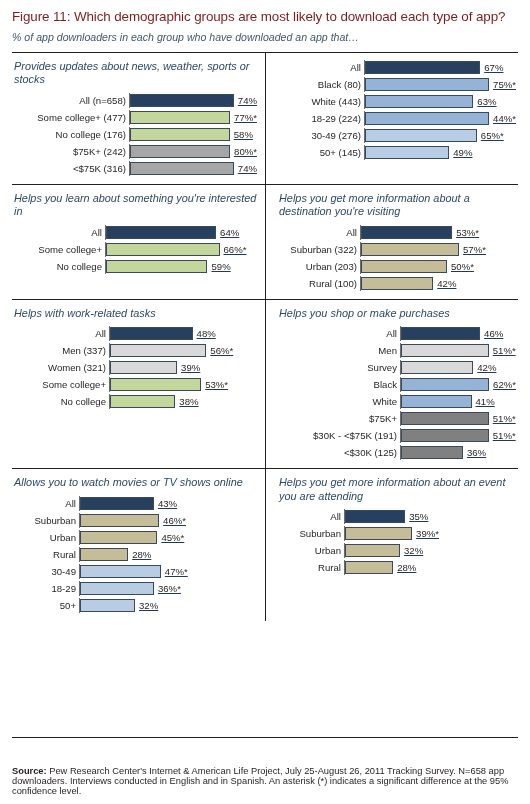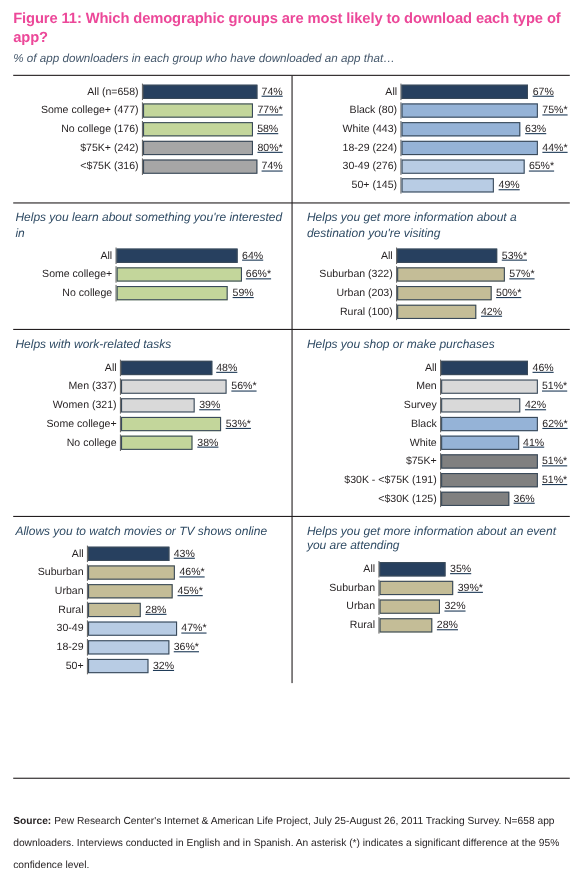--- a/index.html
+++ b/index.html
@@ -19,23 +19,23 @@
     width: 530px;
     height: 804px;
     box-sizing: border-box;
     padding: 0 12px;
   }
 
   
   .header { padding-top: 9px; }
   .fig-title {
     font-size: 13.4px;
-    font-weight: bold;
+    font-weight: normal;
     line-height: 16.5px;
-    color: #ec4899;
+    color: #7f1d1d;
     letter-spacing: -0.1px;
   }
   .fig-subtitle {
     margin-top: 5px;
     font-size: 10.6px;
     font-style: italic;
     color: #44576b;
     line-height: 13px;
   }
   .rule {
@@ -135,41 +135,42 @@
   .lw-f .cat { width: 118px; }
   .lw-g .cat { width: 62px; }
   .lw-h .cat { width: 62px; }
 
   
   .footer-wrap { position: absolute; left: 12px; right: 12px; bottom: 8px; }
   .rule-footer { margin-bottom: 7px; }
   .source {
     font-size: 9.3px;
     color: #231f20;
-    line-height: 20px;
+    line-height: 10px;
     margin-top: 28px;
   }
   .source b { font-weight: bold; }
 </style>
 </head>
 <body>
 
 <div class="page">
 
   <div class="header">
     <div class="fig-title">Figure 11: Which demographic groups are most likely to download each type of app?</div>
     <div class="fig-subtitle">% of app downloaders in each group who have downloaded an app that…</div>
   </div>
   <hr class="rule rule-header">
 
   <div class="grid">
     <div class="vdiv"></div>
 
     <div class="band">
       <div class="panel left lw-a">
+        <div class="panel-title">Provides updates about news, weather, sports or stocks</div>
         <div class="chart">
             <div class="row">
               <div class="cat">All (n=658)</div>
               <div class="axis"></div>
               <div class="barwrap">
                 <div class="bar" style="width: 127.28px; background: rgb(39, 64, 95);"></div>
                 <div class="val">74%</div>
               </div>
             </div>
             <div class="row">

